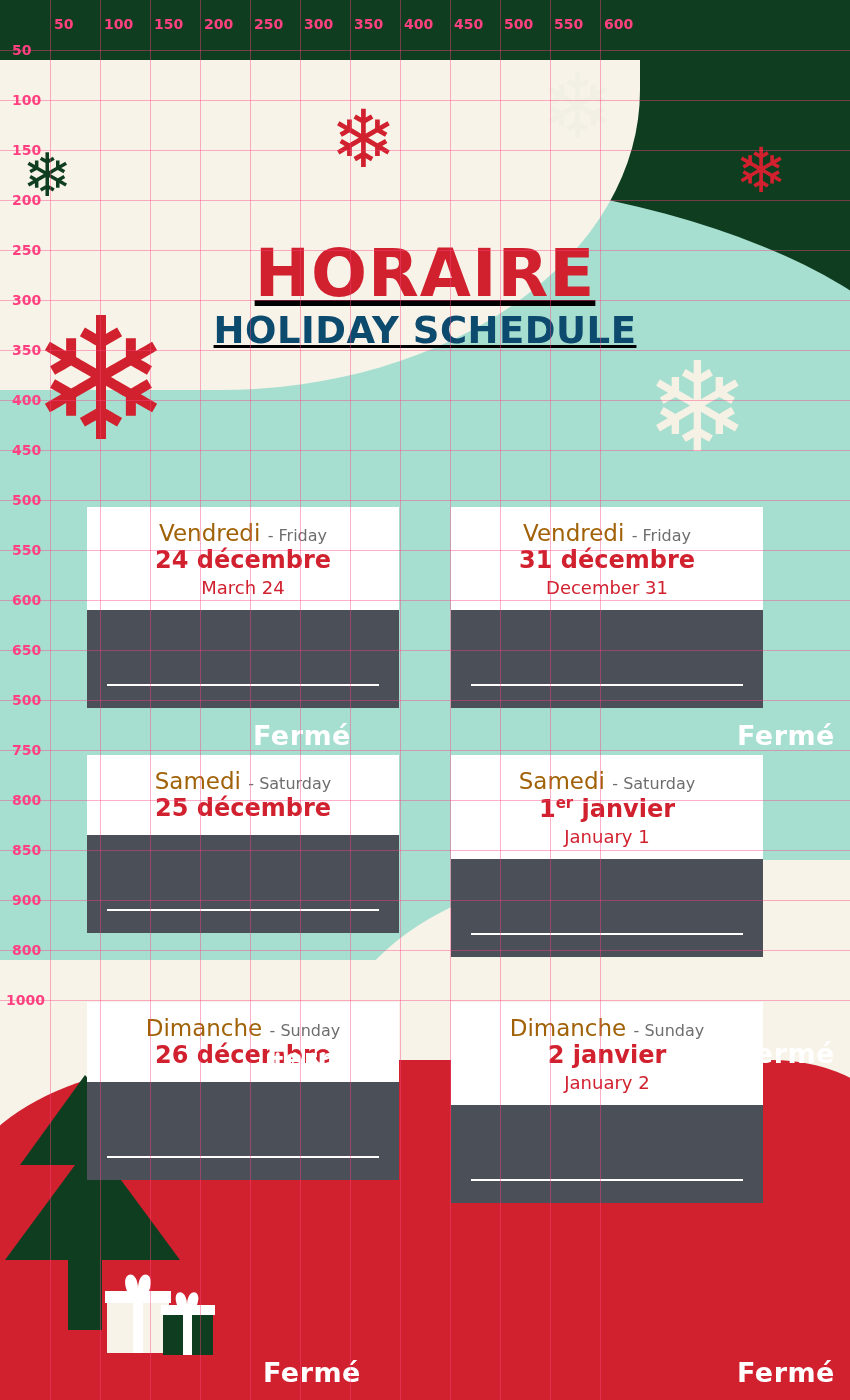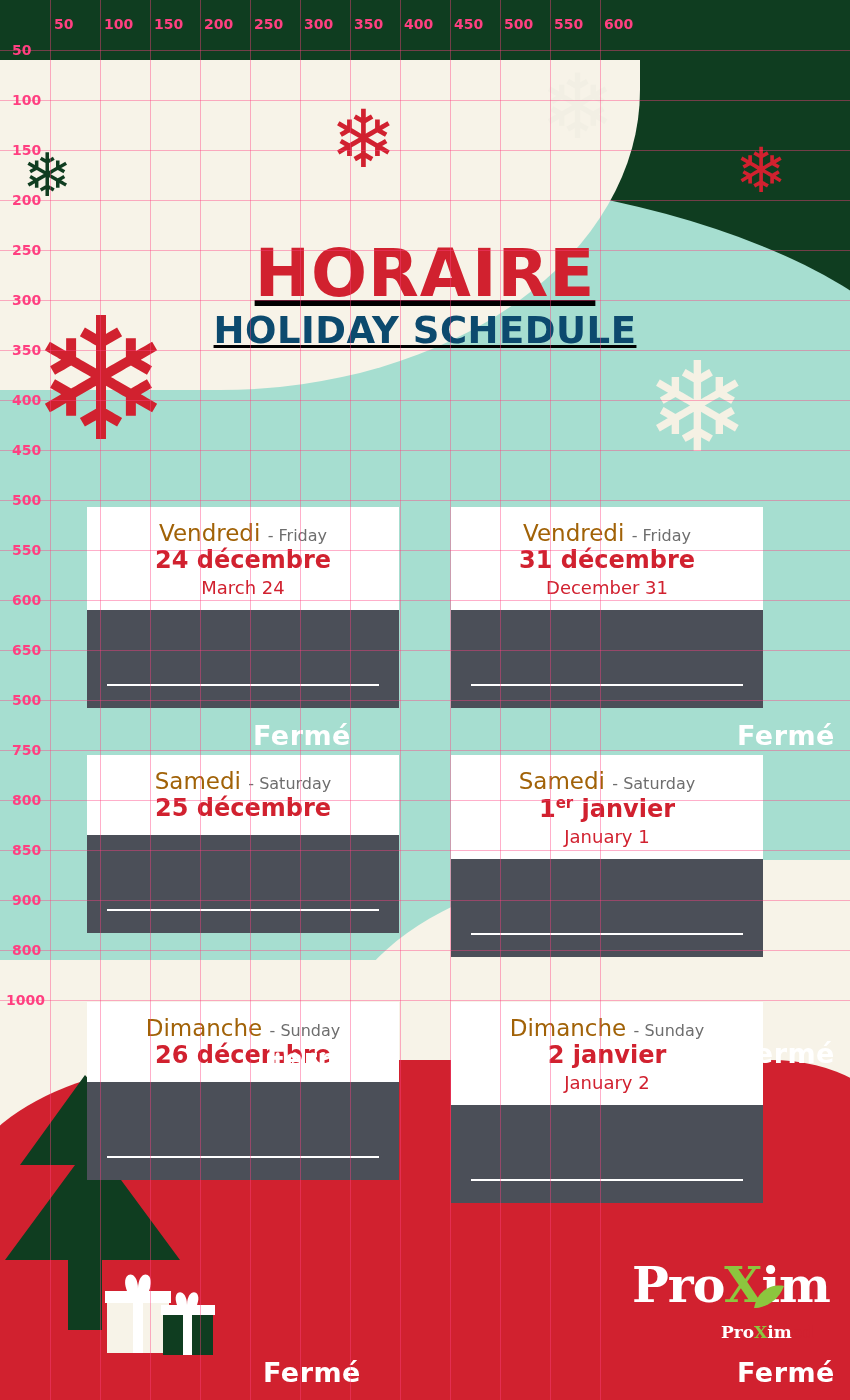--- a/index.html
+++ b/index.html
@@ -378,29 +378,20 @@
     </div>
   </div>
 
   <div class="ferme" style="left:253px; top:720px;">Fermé</div>
   <div class="ferme" style="left:737px; top:720px;">Fermé</div>
   <div class="ferme" style="left:267px; top:1043px;">Fermé</div>
   <div class="ferme" style="left:737px; top:1038px;">Fermé</div>
   <div class="ferme ferme-red" style="left:263px; top:1357px;">Fermé</div>
   <div class="ferme ferme-red" style="left:737px; top:1357px;">Fermé</div>
 
-  <div class="logo-box">
-    <div class="logo-main"><span>Pro</span><span class="logo-x">X</span><span>im</span></div>
-    <div class="leaf">
-      <svg width="34" height="26" viewBox="0 0 34 26">
-        <path d="M2 24 C 6 4, 22 0, 32 2 C 26 18, 12 24, 2 24 Z" fill="#8cc63e"></path>
-      </svg>
-    </div>
-    <div class="logo-sub"><span>Pro</span><span class="gx">X</span><span>im</span><span class="red">ed</span></div>
-  </div>
 
   <div class="ruler-layer" id="ruler">
       <div class="gl-v" style="left: 50px;"></div>
       <div class="gl-label gl-label-v" style="left: 54px;">50</div>
       <div class="gl-v" style="left: 100px;"></div>
       <div class="gl-label gl-label-v" style="left: 104px;">100</div>
       <div class="gl-v" style="left: 150px;"></div>
       <div class="gl-label gl-label-v" style="left: 154px;">150</div>
       <div class="gl-v" style="left: 200px;"></div>
       <div class="gl-label gl-label-v" style="left: 204px;">200</div>

